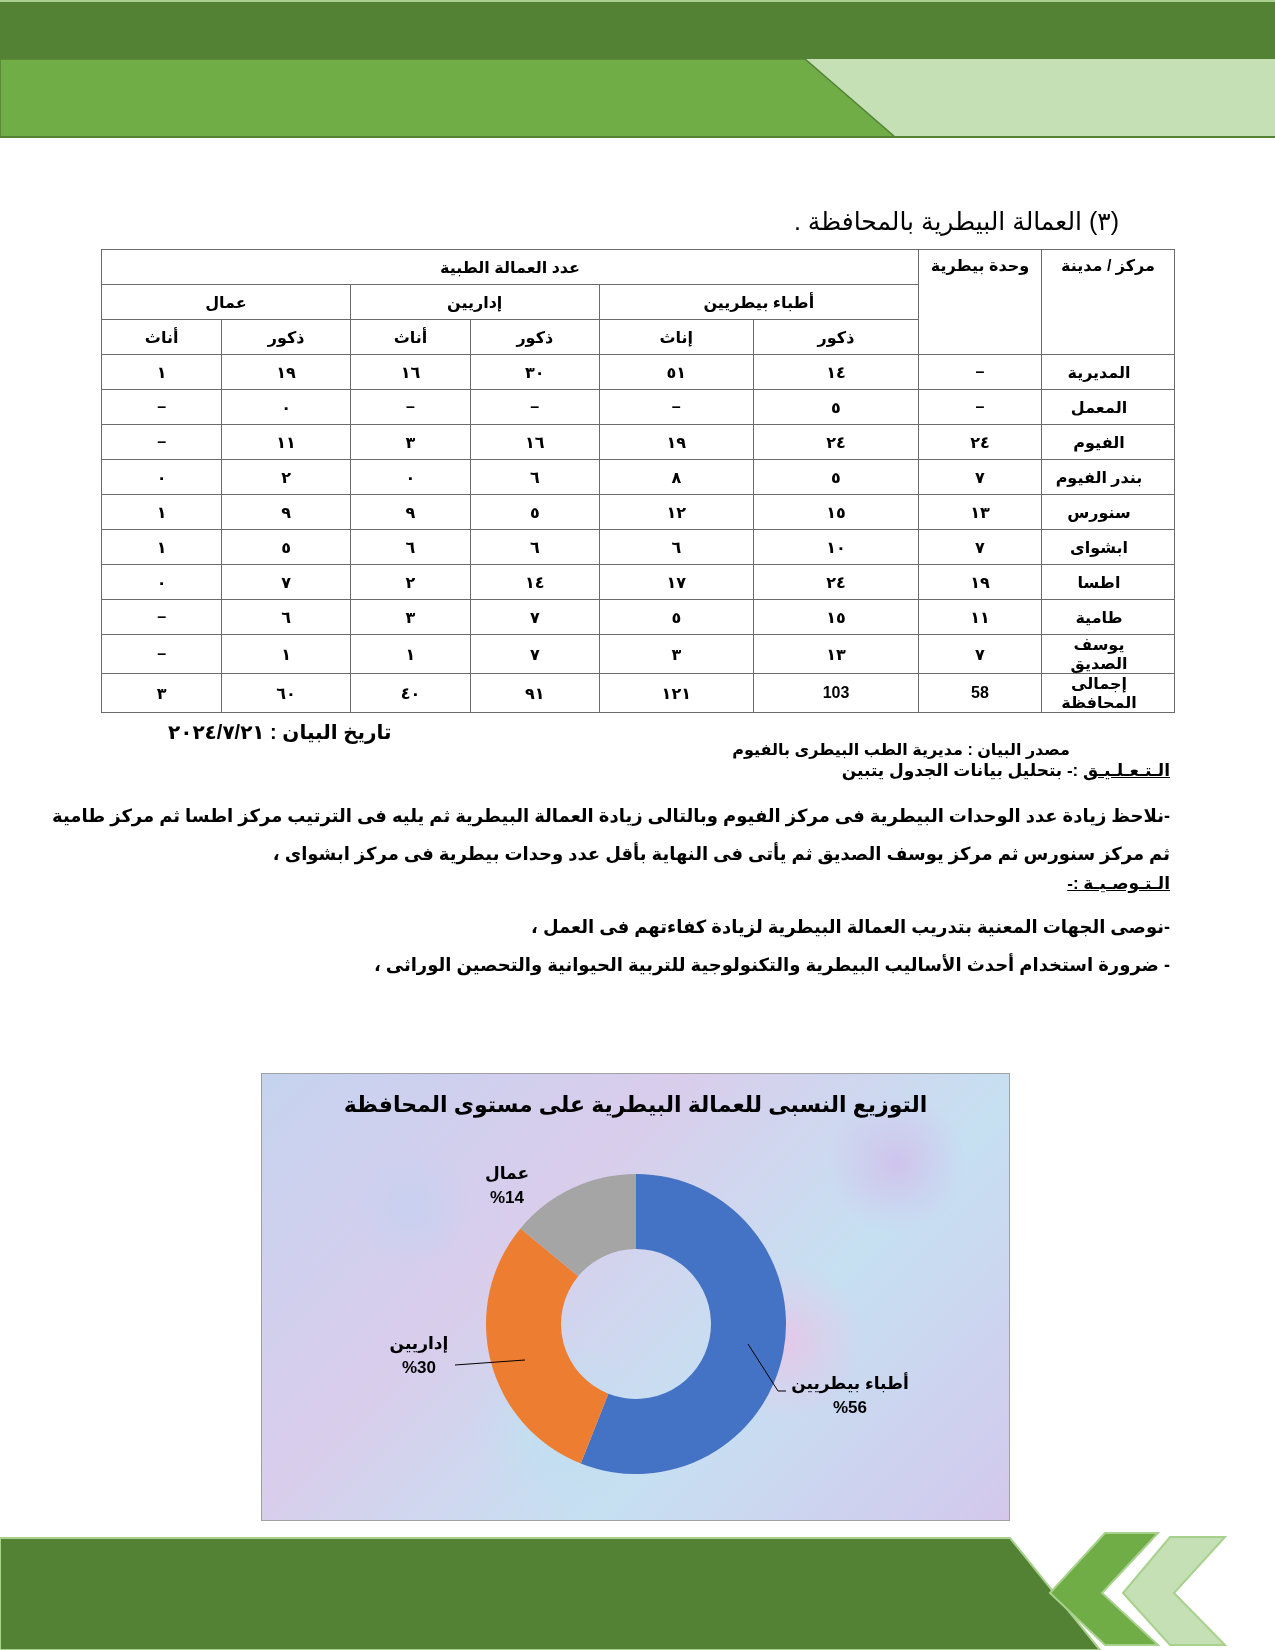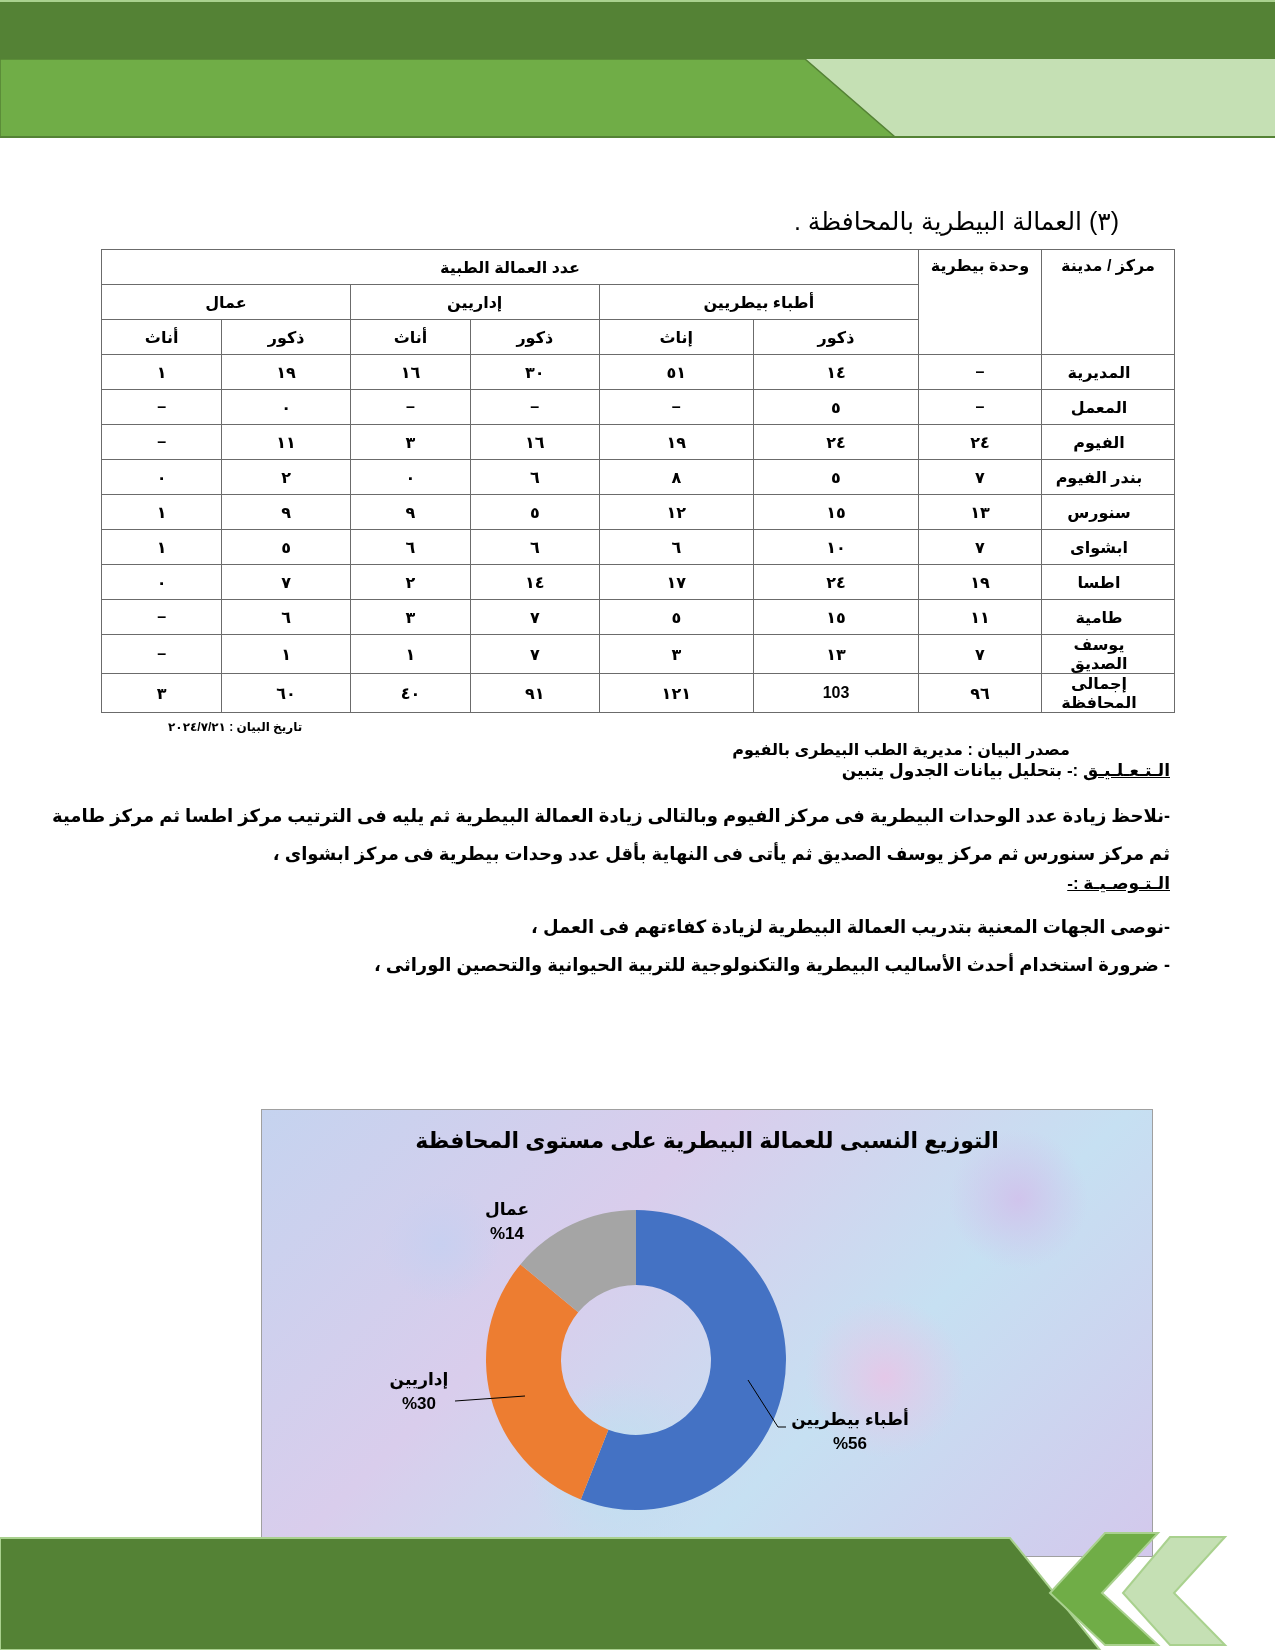--- a/index.html
+++ b/index.html
@@ -12,30 +12,30 @@
 
   .section-title { position:absolute; right:156px; top:207px; font-size:25px; font-weight:normal; direction:rtl; white-space:nowrap; }
 
   table.data { position:absolute; left:101px; top:249px; width:1074px; border-collapse:collapse; direction:rtl; font-size:16px; font-weight:bold; }
   table.data th, table.data td { border:1.5px solid #6b6b6b; height:34px; padding:0 6px; text-align:center; font-weight:bold; }
   table.data th { font-size:16px; }
   table.data td.name { text-align:center; padding-right:24px; }
   table.data th.hdr-city, table.data th.hdr-unit { vertical-align:top; padding-top:6px; }
 
   .src { position:absolute; right:205px; top:720px; font-size:16px; font-weight:bold; direction:rtl;margin-top:20px; }
-  .date { position:absolute; left:168px; top:720px; font-size:12px; font-weight:bold; direction:rtl; }
+  .date { position:absolute; left:168px; top:720px; font-size:20px; font-weight:bold; direction:rtl; }
 
   .heading { position:absolute; right:105px; font-size:17px; font-weight:bold; direction:rtl; white-space:nowrap; }
   .heading .ul { text-decoration:underline; letter-spacing:3px; }
   .para { position:absolute; right:105px; font-size:18px; font-weight:bold; direction:rtl; line-height:38px; }
 
-  .chart-box { position:absolute; left:261px; top:1073px; width:892px; height:448px; border:1.5px solid #a0a0a0; box-sizing:border-box;
+  .chart-box { position:absolute; left:261px; top:1073px; width:749px; height:448px; border:1.5px solid #a0a0a0; box-sizing:border-box;
      background: radial-gradient(circle at 20% 30%, #c8d0f0 0, transparent 60px), radial-gradient(circle at 70% 60%, #e4c8e8 0, transparent 80px),
                  radial-gradient(circle at 40% 80%, #bfe0f0 0, transparent 90px), radial-gradient(circle at 85% 20%, #d0c4ec 0, transparent 70px),
-                 linear-gradient(135deg,#c5d3ef 0%,#d9cdec 35%,#c6e0f2 65%,#d3c8ec 100%); margin-top: 36px; }
+                 linear-gradient(135deg,#c5d3ef 0%,#d9cdec 35%,#c6e0f2 65%,#d3c8ec 100%); }
   .chart-title { position:absolute; left:0; right:0; top:18px; text-align:center; font-size:22px; font-weight:bold; direction:rtl; }
   .chart-label { position:absolute; font-size:17px; font-weight:bold; text-align:center; line-height:24px; direction:rtl; }
 </style>
 </head>
 <body>
 
 <div class="hdr-dark"></div>
 <svg class="hdr-band" width="1275" height="80" viewBox="0 0 1275 80">
   <rect x="0" y="0" width="1275" height="78" fill="#c5e0b4"></rect>
   <polygon points="0,0 805,0 895,78 0,78" fill="#70ad47" stroke="#548235" stroke-width="1.5"></polygon>
@@ -151,21 +151,21 @@
         <td>٧</td>
         <td>١٣</td>
         <td>٣</td>
         <td>٧</td>
         <td>١</td>
         <td>١</td>
         <td>–</td>
       </tr>
       <tr>
         <td class="name">إجمالى المحافظة</td>
-        <td>٩٦</td>
+        <td>58</td>
         <td>103</td>
         <td>١٢١</td>
         <td>٩١</td>
         <td>٤٠</td>
         <td>٦٠</td>
         <td>٣</td>
       </tr>
     </tbody>
 </table>
 

